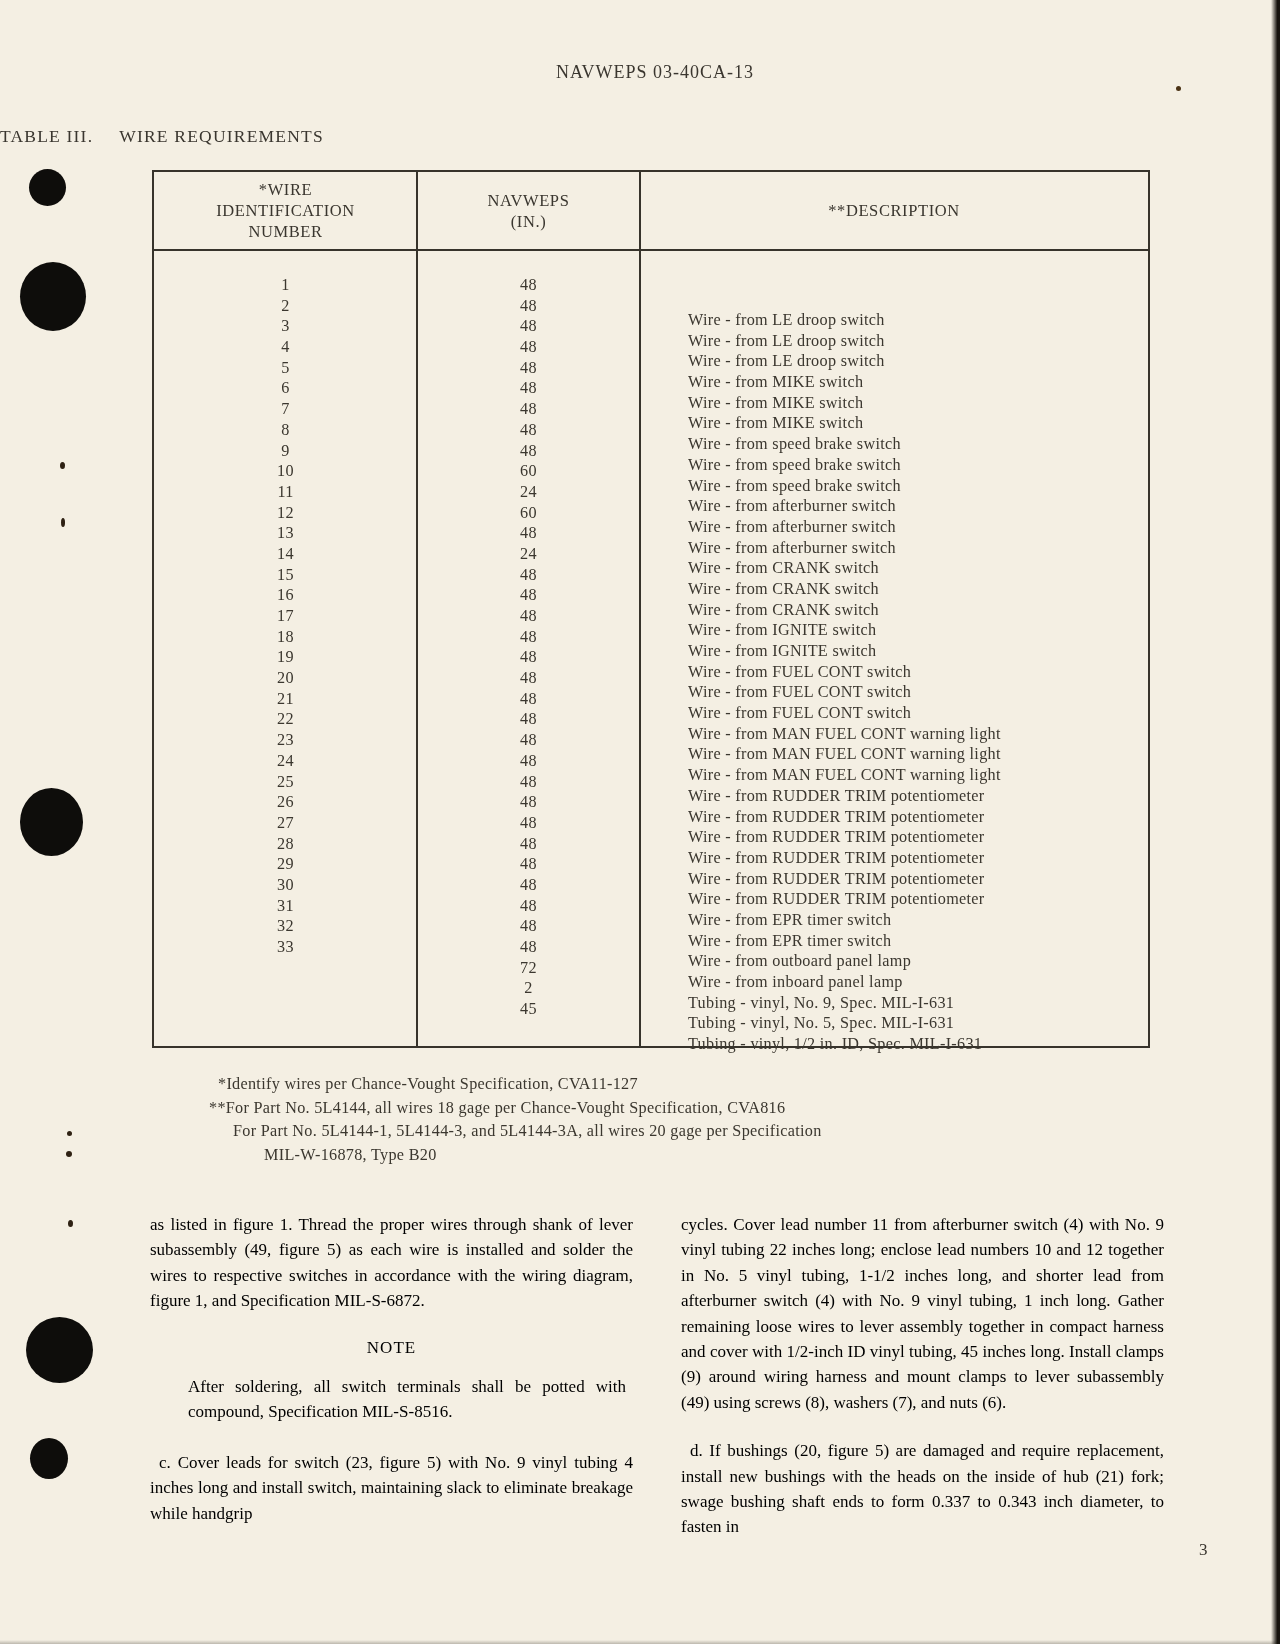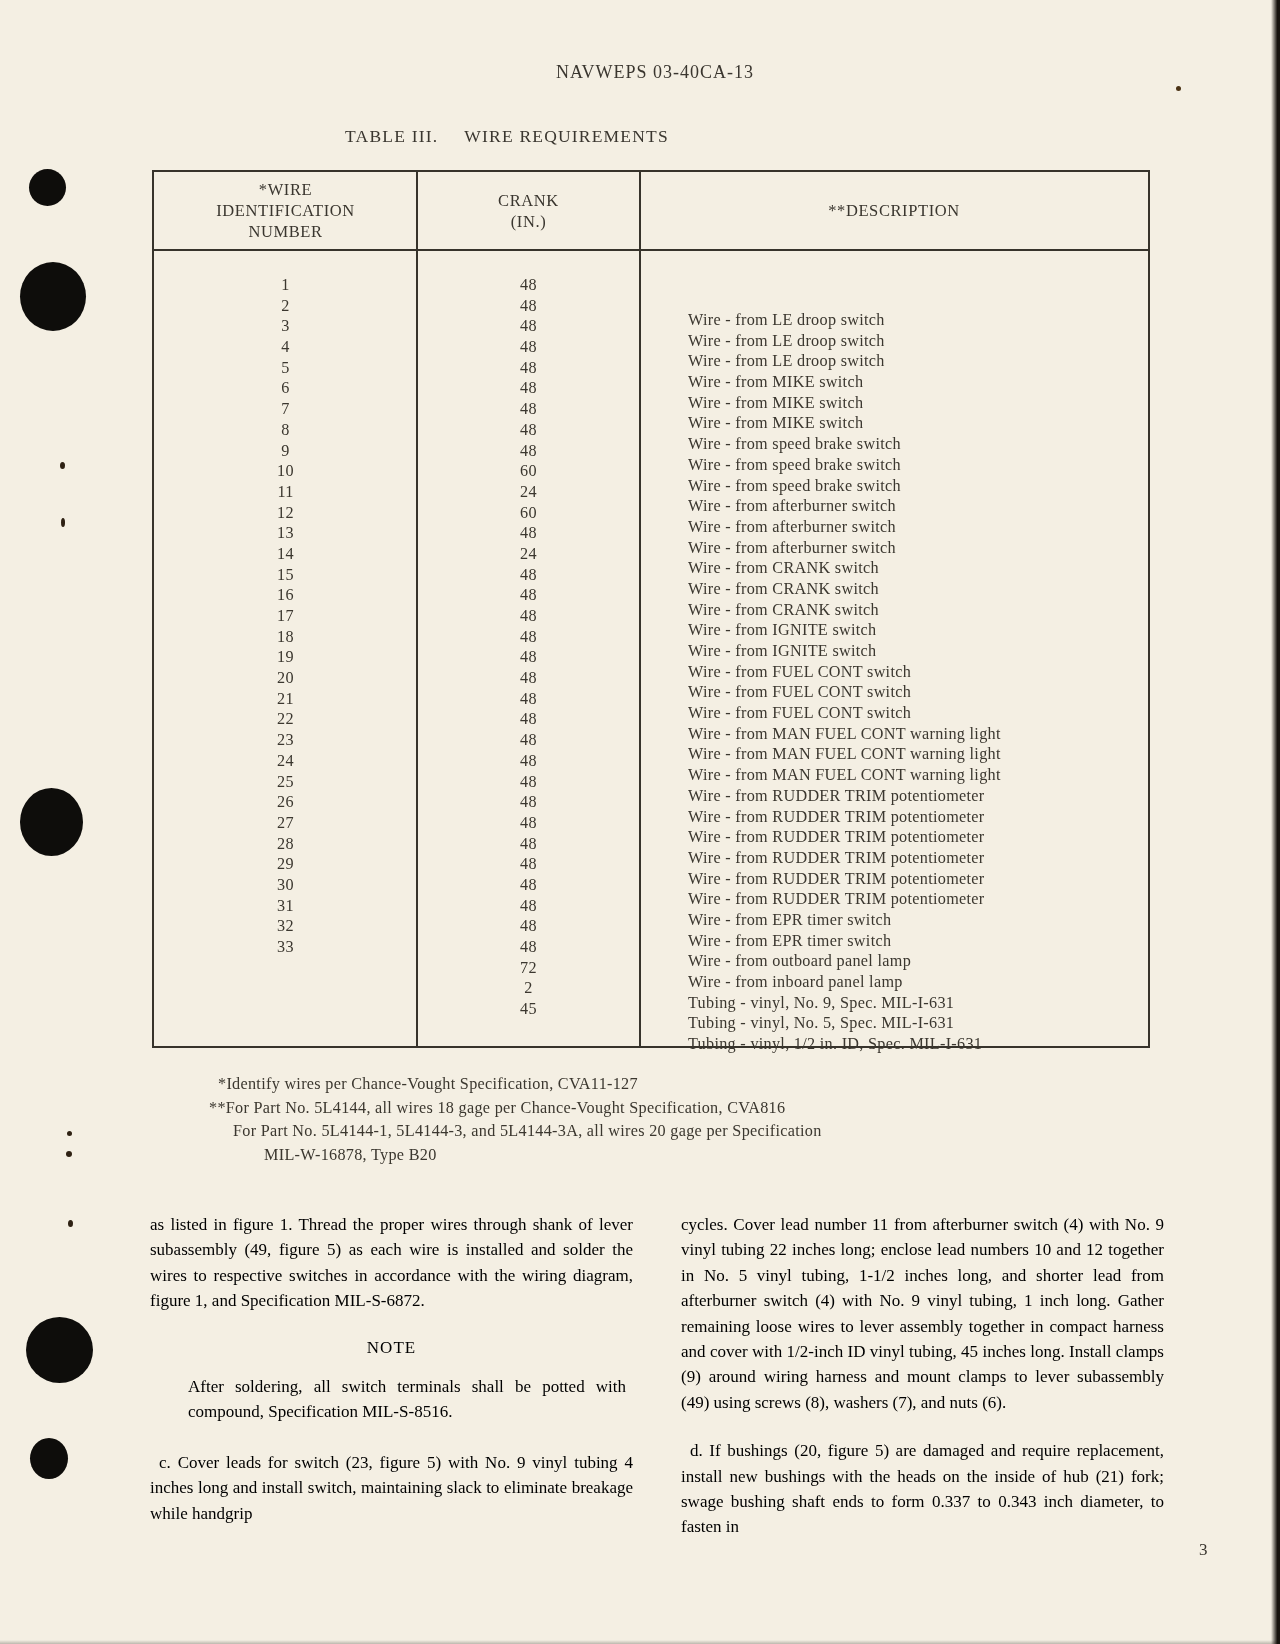--- a/index.html
+++ b/index.html
@@ -21,21 +21,21 @@
   .dot{position:absolute;background:#0e0d0b;border-radius:50%;}
   .speck{position:absolute;background:#2e2113;border-radius:50%;}
 
   .doc-number{
     position:absolute;top:62px;left:0;width:1280px;
     text-align:center;font-size:18px;letter-spacing:1px;
     padding-left:30px;box-sizing:border-box;color:#3a362f;
   }
   .table-title{
     position:absolute;top:126px;left:0;width:1014px;
-    text-align:center;font-size:17.5px;letter-spacing:1.2px;color:#3a362f;
+    font-size:17.5px;letter-spacing:1.2px;color:#3a362f;
   }
   .table-title .gap{display:inline-block;width:26px;}
 
   .wire-table{
     position:absolute;left:152px;top:170px;width:998px;height:878px;
     border:2.5px solid #37332b;box-sizing:border-box;
   }
   .vline{position:absolute;top:0;bottom:0;width:2px;background:#37332b;}
   .vline.v1{left:262px;}
   .vline.v2{left:485px;}
@@ -101,21 +101,21 @@
     <div class="vline v2"></div>
     <div class="hline"></div>
 
     <div class="thead">
       <div class="hcell hc1">
         <span>*WIRE</span>
         <span>IDENTIFICATION</span>
         <span>NUMBER</span>
       </div>
       <div class="hcell hc2">
-        <span>CRANK</span>
+        <span>NAVWEPS</span>
         <span>(IN.)</span>
       </div>
       <div class="hcell hc3">
         <span>**DESCRIPTION</span>
       </div>
     </div>
 
     <div class="tbody">
 
     <div class="trow">

